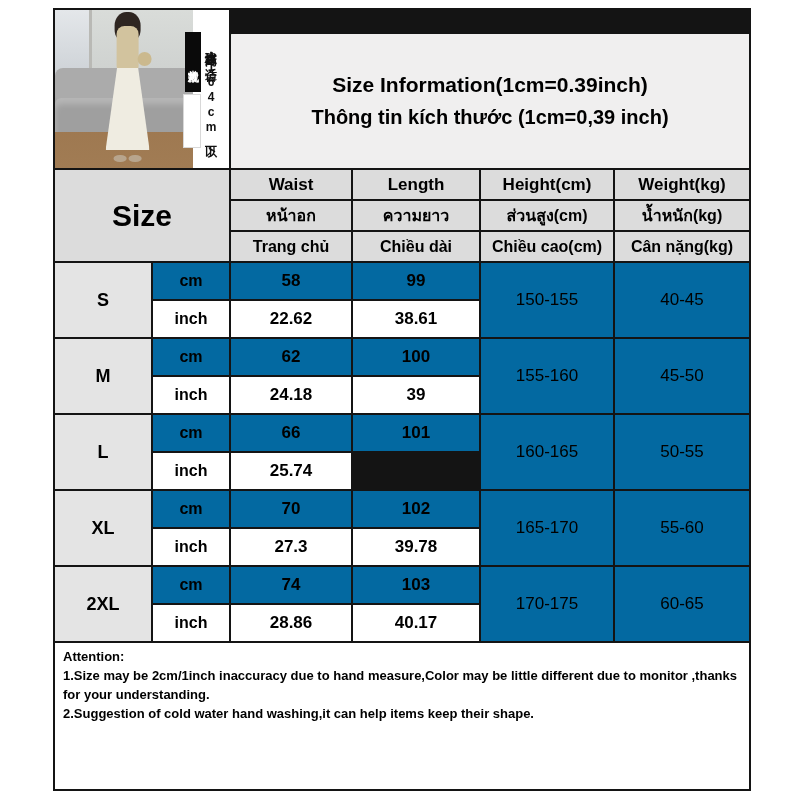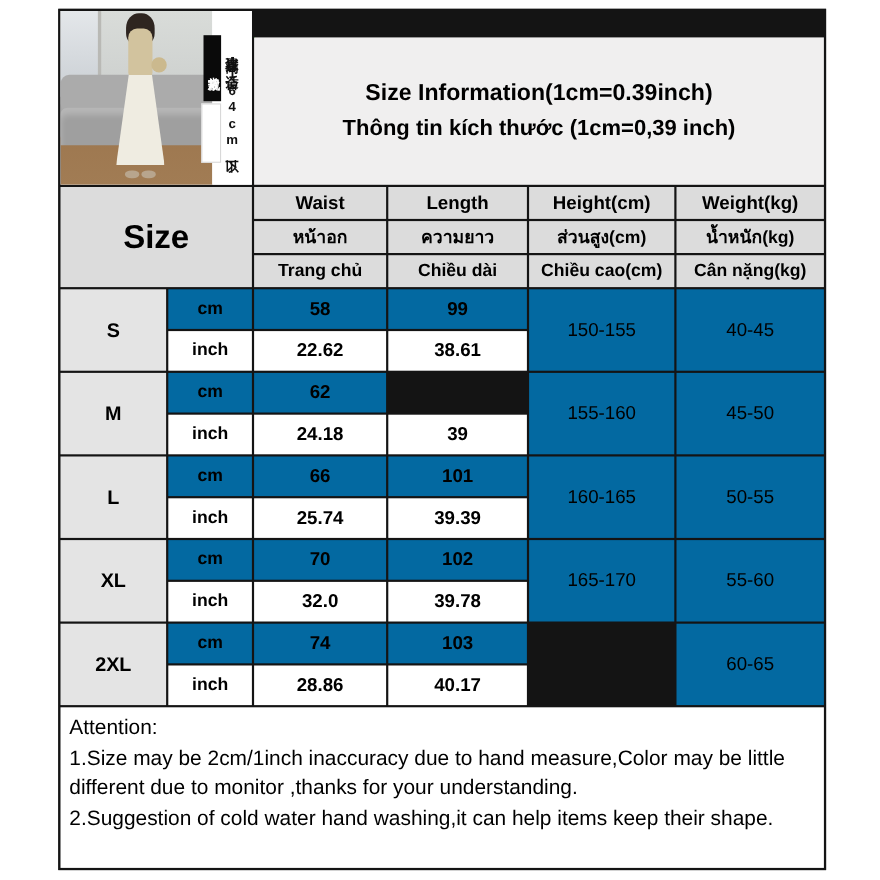--- a/index.html
+++ b/index.html
@@ -73,21 +73,21 @@
 
   
   .size-lab { font-size:18px; font-weight:bold; }
   .unit { font-size:16px; font-weight:bold; }
   .val  { font-size:17px; font-weight:bold; }
   .rangeval { font-size:17px; font-weight:normal; }
 
   
   .attention-cell {
     grid-column:1/7; grid-row:15; background:#fff;
-    display:block; text-align:left; padding:5px 8px; font-size:19px; line-height:1.45;
+    display:block; text-align:left; padding:5px 8px; font-size:13px; line-height:1.45;font-weight:bold;
   }
 </style>
 </head>
 <body>
 
 <div class="sheet">
 
   <div class="cell photo-cell">
     <div class="photo-img">
       <div class="window"></div>
@@ -140,53 +140,54 @@
   <div class="cell lgray val" style="grid-column:4;grid-row:5">99</div>
   <div class="cell unit" style="grid-column:2;grid-row:6">inch</div>
   <div class="cell val" style="grid-column:3;grid-row:6">22.62</div>
   <div class="cell val" style="grid-column:4;grid-row:6">38.61</div>
   <div class="cell lgray rangeval" style="grid-column:5;grid-row:5/7">150-155</div>
   <div class="cell lgray rangeval" style="grid-column:6;grid-row:5/7">40-45</div>
 
   <div class="cell szg size-lab" style="grid-column:1;grid-row:7/9">M</div>
   <div class="cell lgray unit" style="grid-column:2;grid-row:7">cm</div>
   <div class="cell lgray val" style="grid-column:3;grid-row:7">62</div>
+  <div class="cell lgray val" style="grid-column:4;grid-row:7">100</div>
   <div class="cell unit" style="grid-column:2;grid-row:8">inch</div>
   <div class="cell val" style="grid-column:3;grid-row:8">24.18</div>
   <div class="cell val" style="grid-column:4;grid-row:8">39</div>
   <div class="cell lgray rangeval" style="grid-column:5;grid-row:7/9">155-160</div>
   <div class="cell lgray rangeval" style="grid-column:6;grid-row:7/9">45-50</div>
 
   <div class="cell szg size-lab" style="grid-column:1;grid-row:9/11">L</div>
   <div class="cell lgray unit" style="grid-column:2;grid-row:9">cm</div>
   <div class="cell lgray val" style="grid-column:3;grid-row:9">66</div>
   <div class="cell lgray val" style="grid-column:4;grid-row:9">101</div>
   <div class="cell unit" style="grid-column:2;grid-row:10">inch</div>
   <div class="cell val" style="grid-column:3;grid-row:10">25.74</div>
-  <div class="cell val" style="grid-column:4;grid-row:10">39.39</div>
   <div class="cell lgray rangeval" style="grid-column:5;grid-row:9/11">160-165</div>
   <div class="cell lgray rangeval" style="grid-column:6;grid-row:9/11">50-55</div>
 
   <div class="cell szg size-lab" style="grid-column:1;grid-row:11/13">XL</div>
   <div class="cell lgray unit" style="grid-column:2;grid-row:11">cm</div>
   <div class="cell lgray val" style="grid-column:3;grid-row:11">70</div>
   <div class="cell lgray val" style="grid-column:4;grid-row:11">102</div>
   <div class="cell unit" style="grid-column:2;grid-row:12">inch</div>
-  <div class="cell val" style="grid-column:3;grid-row:12">32.0</div>
+  <div class="cell val" style="grid-column:3;grid-row:12">27.3</div>
   <div class="cell val" style="grid-column:4;grid-row:12">39.78</div>
   <div class="cell lgray rangeval" style="grid-column:5;grid-row:11/13">165-170</div>
   <div class="cell lgray rangeval" style="grid-column:6;grid-row:11/13">55-60</div>
 
   <div class="cell szg size-lab" style="grid-column:1;grid-row:13/15">2XL</div>
   <div class="cell lgray unit" style="grid-column:2;grid-row:13">cm</div>
   <div class="cell lgray val" style="grid-column:3;grid-row:13">74</div>
   <div class="cell lgray val" style="grid-column:4;grid-row:13">103</div>
   <div class="cell unit" style="grid-column:2;grid-row:14">inch</div>
   <div class="cell val" style="grid-column:3;grid-row:14">28.86</div>
   <div class="cell val" style="grid-column:4;grid-row:14">40.17</div>
+  <div class="cell lgray rangeval" style="grid-column:5;grid-row:13/15">170-175</div>
   <div class="cell lgray rangeval" style="grid-column:6;grid-row:13/15">60-65</div>
 
   <div class="cell attention-cell">
     <div>Attention:</div>
     <div>1.Size may be 2cm/1inch inaccuracy due to hand measure,Color may be little different due to monitor ,thanks for your understanding.</div>
     <div>2.Suggestion of cold water hand washing,it can help items keep their shape.</div>
   </div>
 
 </div>
 

